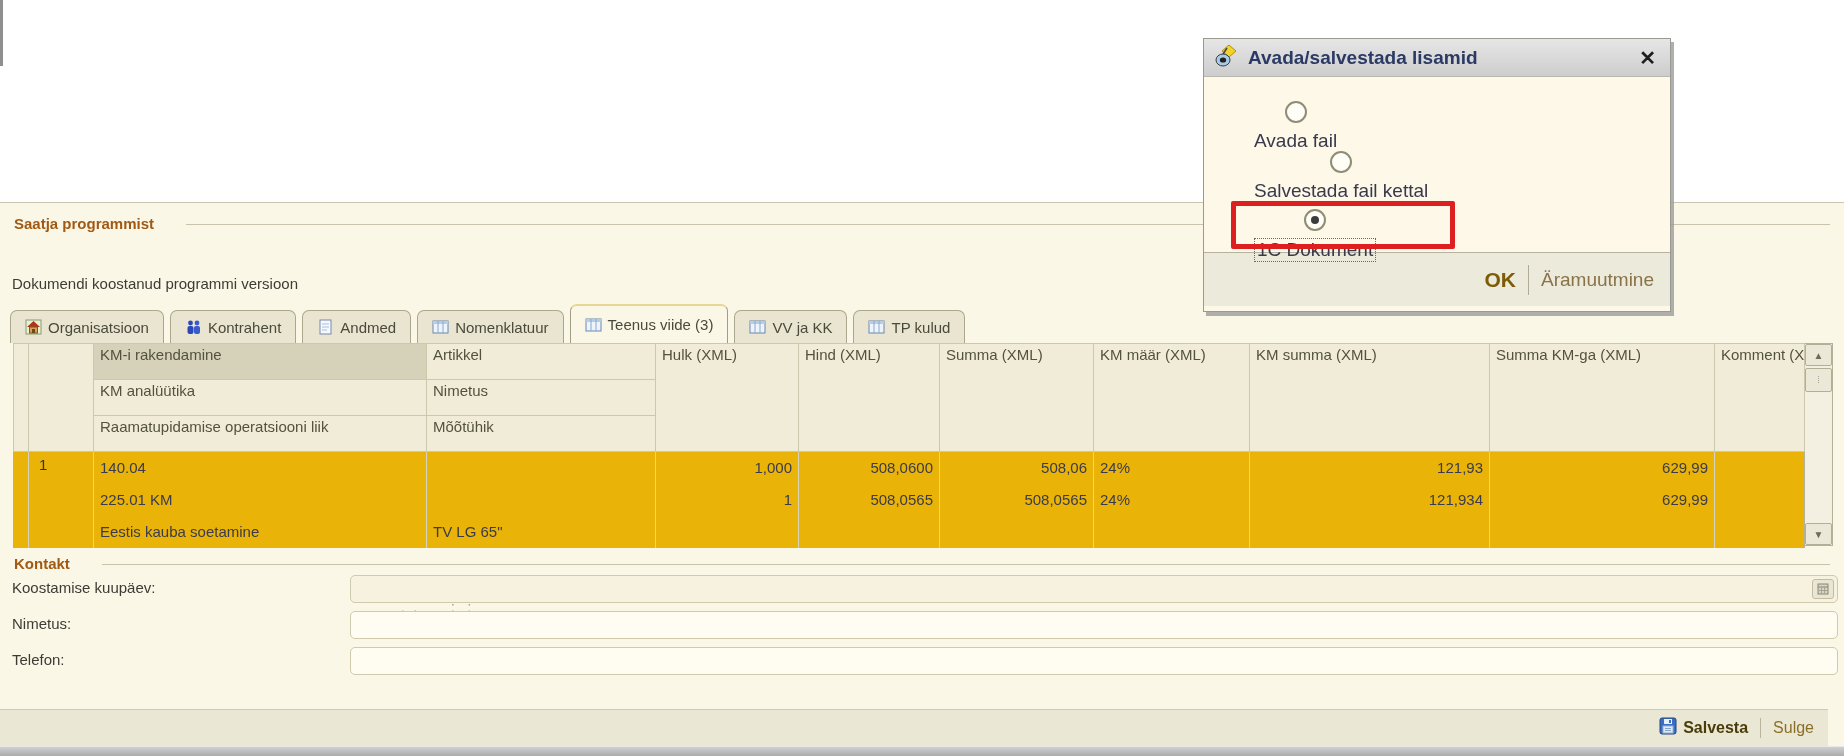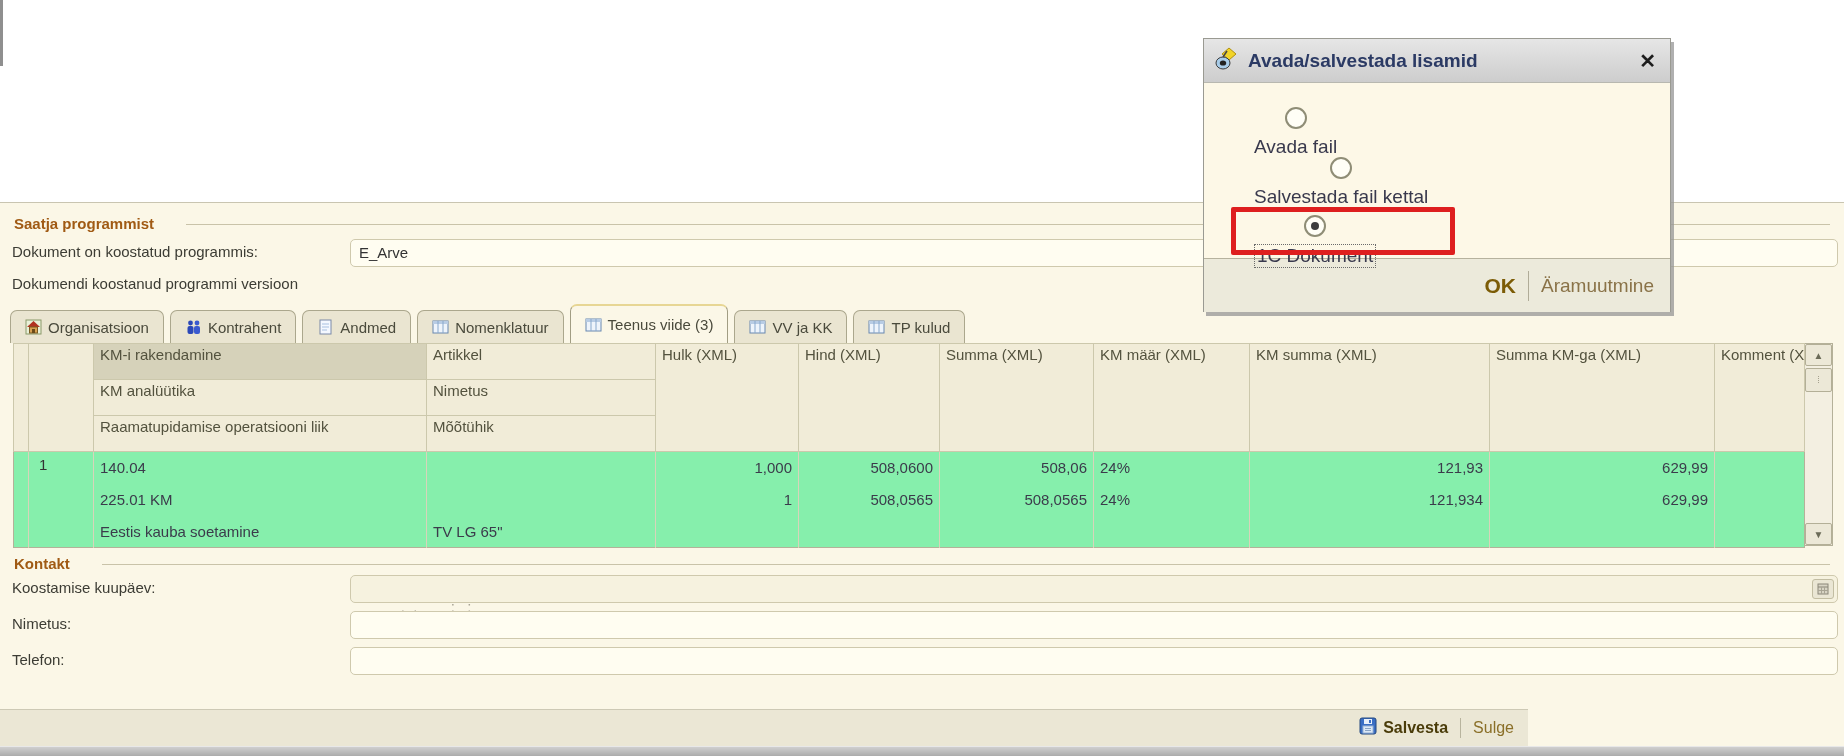--- a/index.html
+++ b/index.html
@@ -34,21 +34,21 @@
          background:#eae5d1; border:1px solid #aba78d; border-bottom:none;
          border-radius:7px 7px 0 0; margin-right:6px; font-size:15px; color:#4a4a3c;
          position:relative; }
   .tab.active { height:39px; background:#fbf7e7; border-color:#a19d83; z-index:2;
                 border-top:2px solid #e7d694; font-size:15px; }
   .tab .ticon { width:17px; height:16px; display:inline-flex; }
 
   
   .grid-wrap { position:absolute; left:13px; top:140px; width:1820px; height:203px; display:flex; }
   table.grid { table-layout:fixed; border-collapse:collapse; width:1792px; height:203px;
-               background:#86efac; border:1px solid #b5b199; font-size:15px; }
+               background:#eab308; border:1px solid #b5b199; font-size:15px; }
   table.grid td { overflow:hidden; white-space:nowrap; }
   td.h, td.hsel, td.hsvc { background:#f1ecd8; border:1px solid #ccc8ac; color:#53523e;
                padding:2px 6px; vertical-align:top; font-size:15px; }
   td.hspan { vertical-align:top; white-space:normal; }
   td.hsel { background:#d6d2ba; }
   tr.hrow { height:36px; }
   tr.drow { height:32px; }
   td.dc { border-left:1px solid #d8d4ba; padding:2px 6px; color:#3b3b4b; vertical-align:middle; }
   tr.drow1 td { border-top:1px solid #bcb89e; }
   td.dnum { vertical-align:top; padding:4px 0 0 10px; color:#333; border-left:1px solid #d8d4ba; }
@@ -59,35 +59,35 @@
   .vscroll { width:28px; height:203px; background:#f3efe1; border:1px solid #b5b199;
              border-left:none; display:flex; flex-direction:column; align-items:stretch; }
   .sbtn { height:22px; background:#ece8d7; border:1px solid #b3af97; border-radius:2px;
           display:flex; align-items:center; justify-content:center; font-size:10px; color:#6b6b58; }
   .sthumb { height:24px; margin-top:2px; background:#ece8d7; border:1px solid #b3af97;
             border-radius:2px; display:flex; align-items:center; justify-content:center;
             font-size:9px; color:#9a9682; }
   .sspacer { flex:1; }
 
   
-  .footer-bar { position:absolute; left:0; top:506px; width:1528px; height:37px;
+  .footer-bar { position:absolute; left:0; top:506px; width:1828px; height:37px;
                 background:#ebe7d5; border-top:1px solid #cdc9b5;
                 display:flex; align-items:center; justify-content:flex-end; padding-right:12px; gap:12px; }
   .btn-save { display:flex; align-items:center; gap:6px; font-size:16px; font-weight:bold;
               color:#4a3c0a; }
   .fsep { width:1px; height:20px; background:#b8b49e; }
   .btn-close { font-size:16px; color:#8a6f28; padding-right:2px; }
   .gray-strip { position:absolute; left:0; top:543px; width:1844px; height:11px;
                 background:linear-gradient(#cfcfcf, #a7a7a7); border-top:1px solid #e8e8e8; }
 
   
   .dialog { position:absolute; left:1203px; top:38px; width:468px; height:274px;
             background:#fdf8e7; border:1px solid #9a9a92;
             box-shadow:3px 4px 0 rgba(150,150,150,.75); z-index:10; }
-  .dlg-titlebar { height:44px; background:linear-gradient(#e6e6e6,#cdcdcd);
+  .dlg-titlebar { height:38px; background:linear-gradient(#e6e6e6,#cdcdcd);
                   display:flex; align-items:center; padding:14px 10px; border-bottom:1px solid #b8b8b0; }
   .dlg-title { font-size:19px; font-weight:bold; color:#2b3a64; margin-left:8px; }
   .dlg-close { margin-left:auto; font-size:20px; font-weight:bold; color:#1d1d1d; line-height:1;
                padding:2px 4px; }
   .dlg-body { position:relative; height:175px; }
   .radio-row { position:absolute; left:50px; display:flex; align-items:center; gap:7px;flex-direction:column; }
   .radio { width:22px; height:22px; border-radius:50%; background:#fffef6;
            border:2px solid #8f8d76; position:relative; }
   .radio.selected::after { content:""; position:absolute; left:5px; top:5px; width:8px; height:8px;
            border-radius:50%; background:#3c3c3c; }
@@ -108,26 +108,20 @@
 
   <div class="edge-artifact"></div>
 
   <div class="panel">
 
     <div class="group-head" style="top:12px;">
       <span class="gtitle">Saatja programmist</span>
       <span class="gline"></span>
     </div>
 
-    <div class="frow" style="top:36px;">
-      <span class="flabel">Dokument on koostatud programmis:</span>
-      <div class="finput">
-        <span>E_Arve</span>
-      </div>
-    </div>
 
     <div class="frow" style="top:68px;">
       <span class="flabel">Dokumendi koostanud programmi versioon</span>
     </div>
 
     <div class="tabs">
       <div class="tab">
         <span class="ticon">
           <svg width="17" height="16" viewBox="0 0 17 16">
               <rect x="1" y="1" width="15" height="14" fill="#e9f0d8" stroke="#8a9a6a"></rect>

